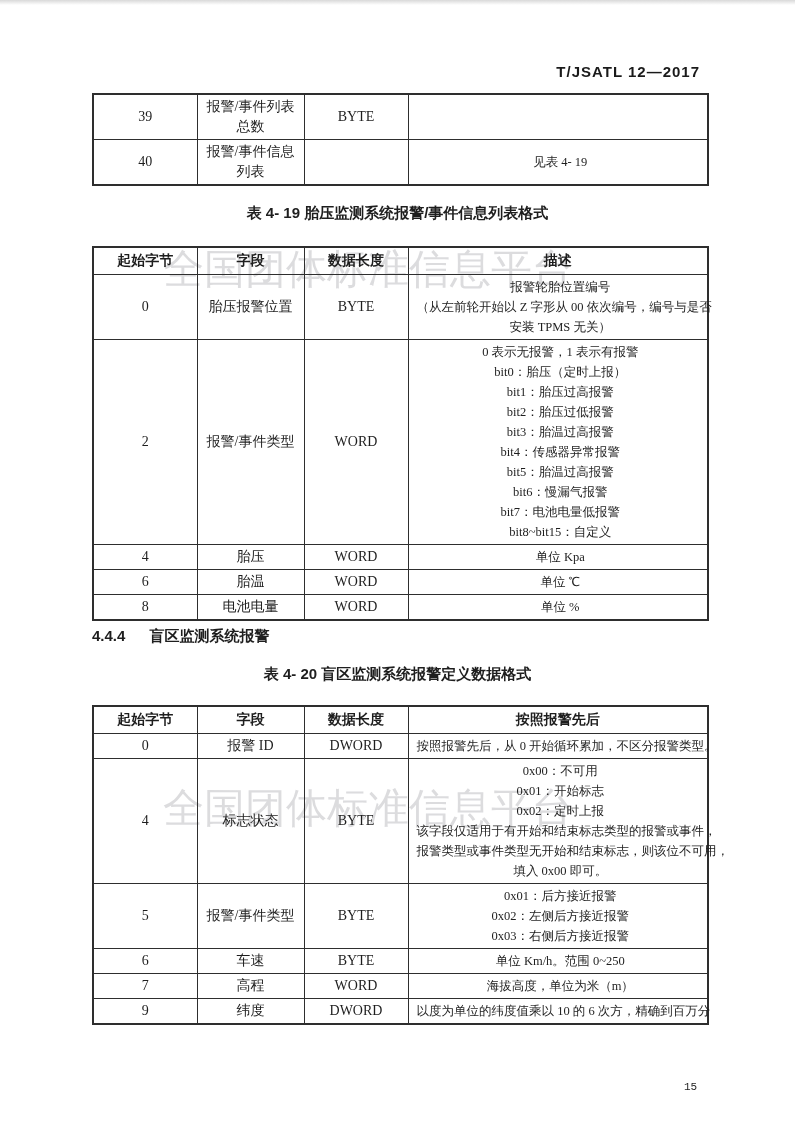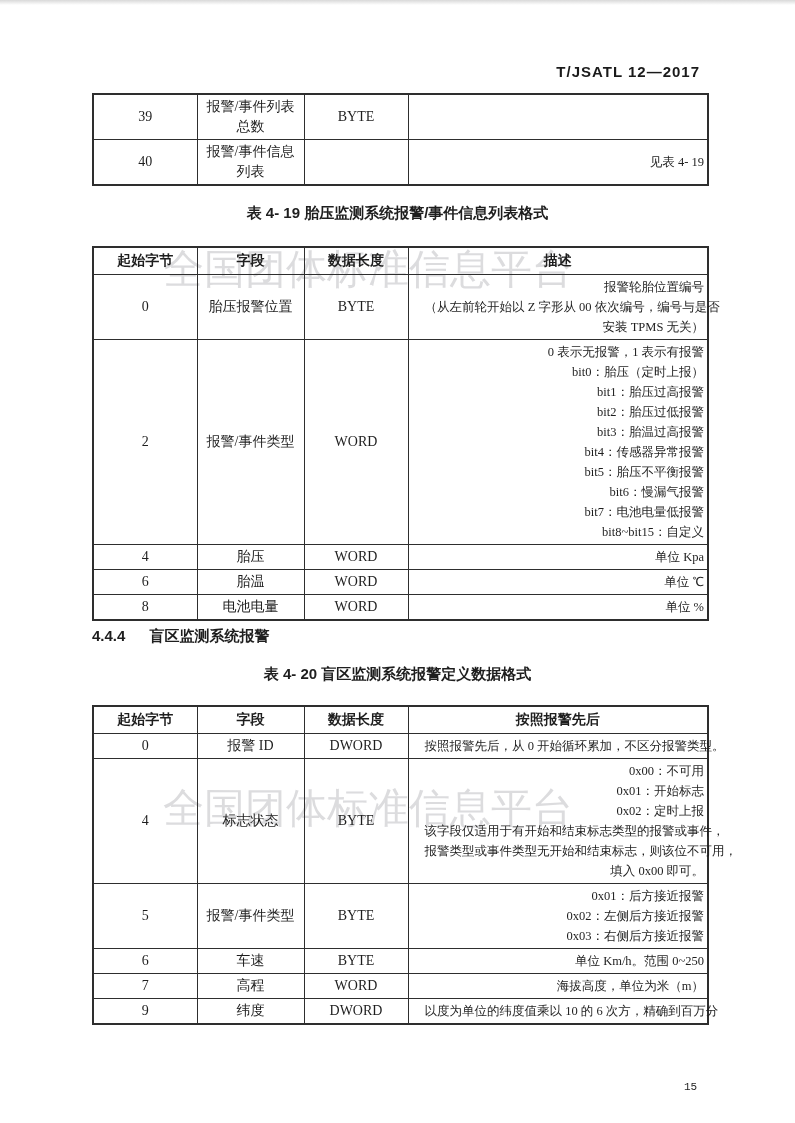--- a/index.html
+++ b/index.html
@@ -68,22 +68,22 @@
   }
   .doc-table th {
     font-family: Liberation Mono, monospace;
     font-weight: bold;
     font-size: 14px;
     text-align: center;
     padding: 3px 2px;
   }
   .doc-table td { font-size: 14px; text-align: center; }
   .doc-table td.c3 {
-    text-align: right;
-    padding-left: 16px;
+    text-align: center;
+    padding-left: 8px;
     font-size: 12.5px;
   }
   .desc-line { line-height: 20px; white-space: nowrap; }
 
   .caption {
     position: absolute;
     left: 0;
     width: 795px;
     text-align: center;
     font-family: "Liberation Sans", sans-serif;
@@ -181,21 +181,21 @@
           <td class="c0">2</td>
           <td class="c1">报警/事件类型</td>
           <td class="c2">WORD</td>
           <td class="c3">
             <div class="desc-line">0 表示无报警，1 表示有报警</div>
             <div class="desc-line">bit0：胎压（定时上报）</div>
             <div class="desc-line">bit1：胎压过高报警</div>
             <div class="desc-line">bit2：胎压过低报警</div>
             <div class="desc-line">bit3：胎温过高报警</div>
             <div class="desc-line">bit4：传感器异常报警</div>
-            <div class="desc-line">bit5：胎压不平衡报警</div>
+            <div class="desc-line">bit5：胎温过高报警</div>
             <div class="desc-line">bit6：慢漏气报警</div>
             <div class="desc-line">bit7：电池电量低报警</div>
             <div class="desc-line">bit8~bit15：自定义</div>
           </td>
         </tr>
         <tr>
           <td class="c0">4</td>
           <td class="c1">胎压</td>
           <td class="c2">WORD</td>
           <td class="c3">

